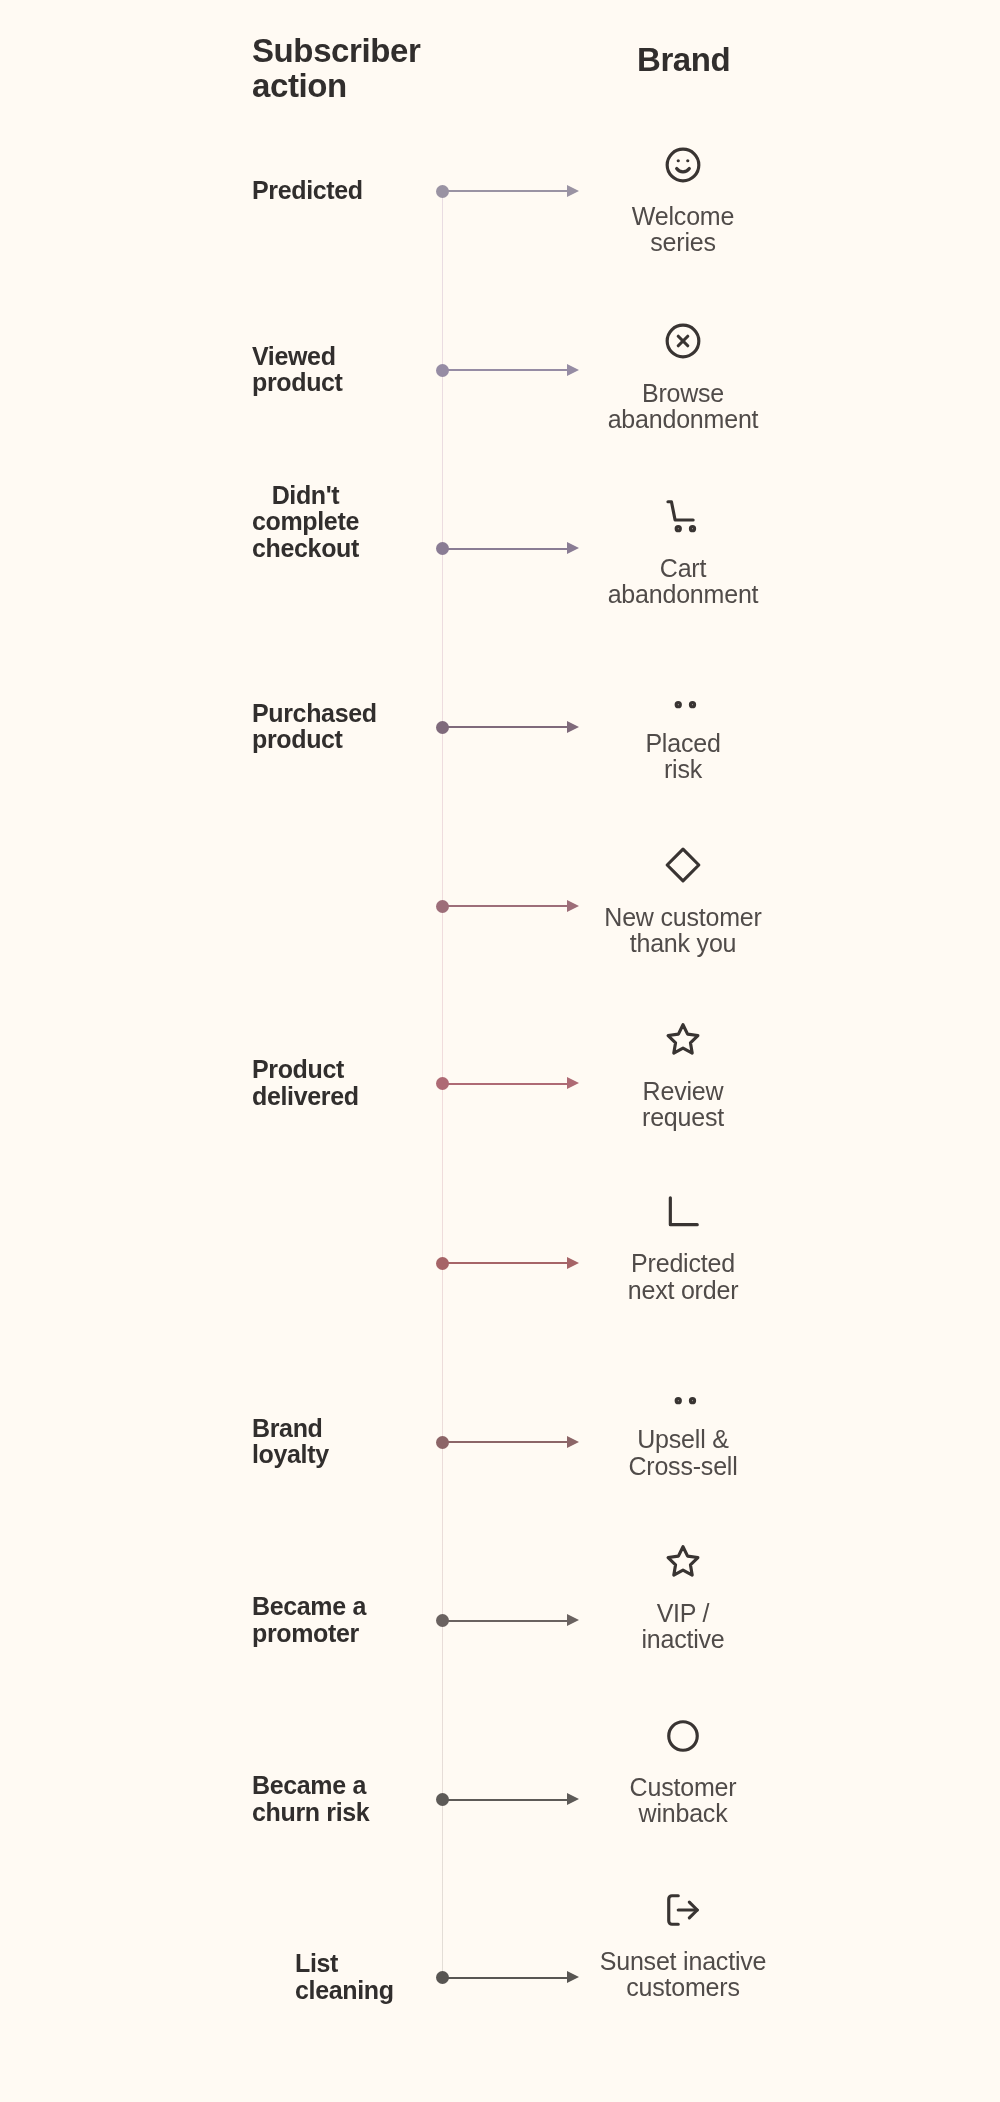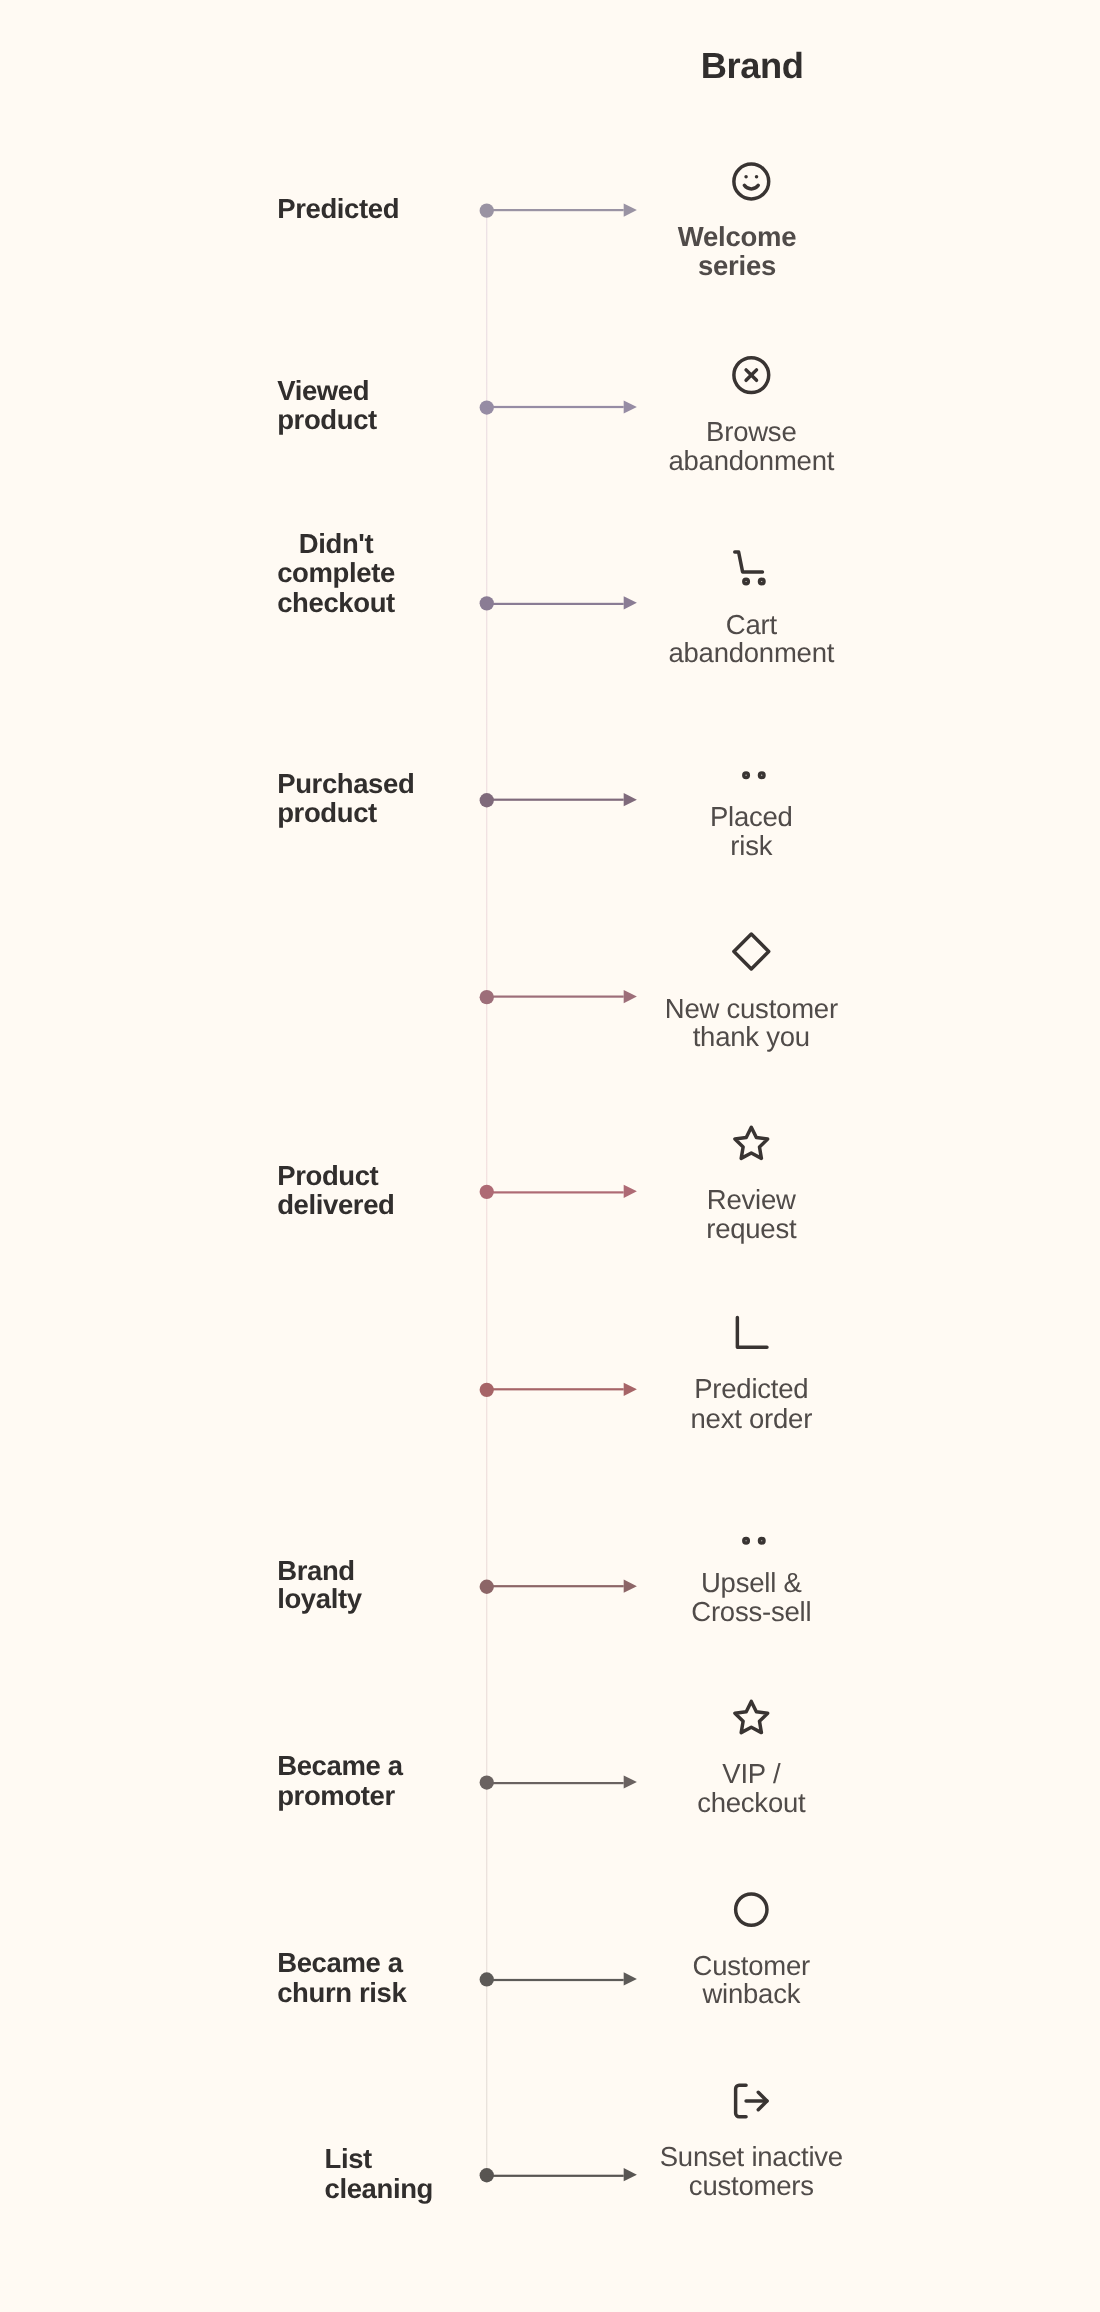--- a/index.html
+++ b/index.html
@@ -25,35 +25,37 @@
   .arrow-head{position:absolute;width:0;height:0;
               border-top:6.5px solid transparent;border-bottom:6.5px solid transparent;}
   .flow-icon{position:absolute;}
   .flow-label{position:absolute;text-align:center;font-size:25px;line-height:26.2px;
               color:#504B49;letter-spacing:-0.2px;white-space:pre-line;}
 </style>
 </head>
 <body>
 
 <div id="stage">
+  <div class="col-header" id="hdr-action">Subscriber
+action</div>
   <div class="col-header" id="hdr-flow">Brand</div>
   <div id="spine" style="background: linear-gradient(rgb(233, 220, 226) 0%, rgb(241, 220, 220) 50%, rgb(227, 221, 214) 100%);"></div>
   <div id="rows">
       <div class="row">
         <div class="action-label" style="top: 177.1px;">Predicted</div>
         <div class="dot" style="left: 435.5px; top: 184.8px; width: 13px; height: 13px; background: rgb(154, 147, 163);"></div>
         <div class="arrow-line" style="left: 442px; top: 190.3px; width: 125px; background: rgb(154, 147, 163);"></div>
         <div class="arrow-head" style="left: 567px; top: 184.8px; border-left: 12px solid rgb(154, 147, 163);"></div>
         <div class="flow-icon" style="left: 664px; top: 145.5px;"><svg width="38" height="38" viewBox="0 0 24 24" fill="none" stroke="#393432" stroke-width="2" stroke-linecap="round" stroke-linejoin="round">
             <circle cx="12" cy="12" r="10"></circle>
             <path d="M8 14.2s1.5 2.1 4 2.1 4-2.1 4-2.1"></path>
             <path d="M9 9.3h.01"></path>
             <path d="M15 9.3h.01"></path>
           </svg></div>
-        <div class="flow-label" style="left: 470px; width: 400px; top: 203px; font-weight: bold;">Welcome
+        <div class="flow-label" style="left: 483px; width: 400px; top: 203px;">Welcome
 series</div>
       </div>
       <div class="row">
         <div class="action-label" style="top: 342.6px;">Viewed
 product</div>
         <div class="dot" style="left: 435.5px; top: 363.5px; width: 13px; height: 13px; background: rgb(150, 140, 164);"></div>
         <div class="arrow-line" style="left: 442px; top: 369px; width: 125px; background: rgb(150, 140, 164);"></div>
         <div class="arrow-head" style="left: 567px; top: 363.5px; border-left: 12px solid rgb(150, 140, 164);"></div>
         <div class="flow-icon" style="left: 664px; top: 322px;"><svg width="38" height="38" viewBox="0 0 24 24" fill="none" stroke="#393432" stroke-width="2" stroke-linecap="round" stroke-linejoin="round">
             <circle cx="12" cy="12" r="10"></circle>
@@ -139,21 +141,21 @@
       <div class="row">
         <div class="action-label" style="top: 1593.1px;">Became a
 promoter</div>
         <div class="dot" style="left: 435.5px; top: 1614px; width: 13px; height: 13px; background: rgb(106, 98, 96);"></div>
         <div class="arrow-line" style="left: 442px; top: 1619.5px; width: 125px; background: rgb(106, 98, 96);"></div>
         <div class="arrow-head" style="left: 567px; top: 1614px; border-left: 12px solid rgb(106, 98, 96);"></div>
         <div class="flow-icon" style="left: 664px; top: 1542.4px;"><svg width="38" height="38" viewBox="0 0 24 24" fill="none" stroke="#393432" stroke-width="2" stroke-linecap="round" stroke-linejoin="round">
             <path d="M12 3l2.9 5.9 6.5.9-4.7 4.6 1.1 6.5L12 17.8 6.2 20.9l1.1-6.5L2.6 9.8l6.5-.9z"></path>
           </svg></div>
         <div class="flow-label" style="left: 483px; width: 400px; top: 1599.9px;">VIP /
-checkout</div>
+inactive</div>
       </div>
       <div class="row">
         <div class="action-label" style="top: 1772.2px;">Became a
 churn risk</div>
         <div class="dot" style="left: 435.5px; top: 1793.1px; width: 13px; height: 13px; background: rgb(93, 90, 87);"></div>
         <div class="arrow-line" style="left: 442px; top: 1798.6px; width: 125px; background: rgb(93, 90, 87);"></div>
         <div class="arrow-head" style="left: 567px; top: 1793.1px; border-left: 12px solid rgb(93, 90, 87);"></div>
         <div class="flow-icon" style="left: 664px; top: 1716.5px;"><svg width="38" height="38" viewBox="0 0 24 24" fill="none" stroke="#393432" stroke-width="2" stroke-linecap="round" stroke-linejoin="round">
             <circle cx="12" cy="12" r="9"></circle>
           </svg></div>

